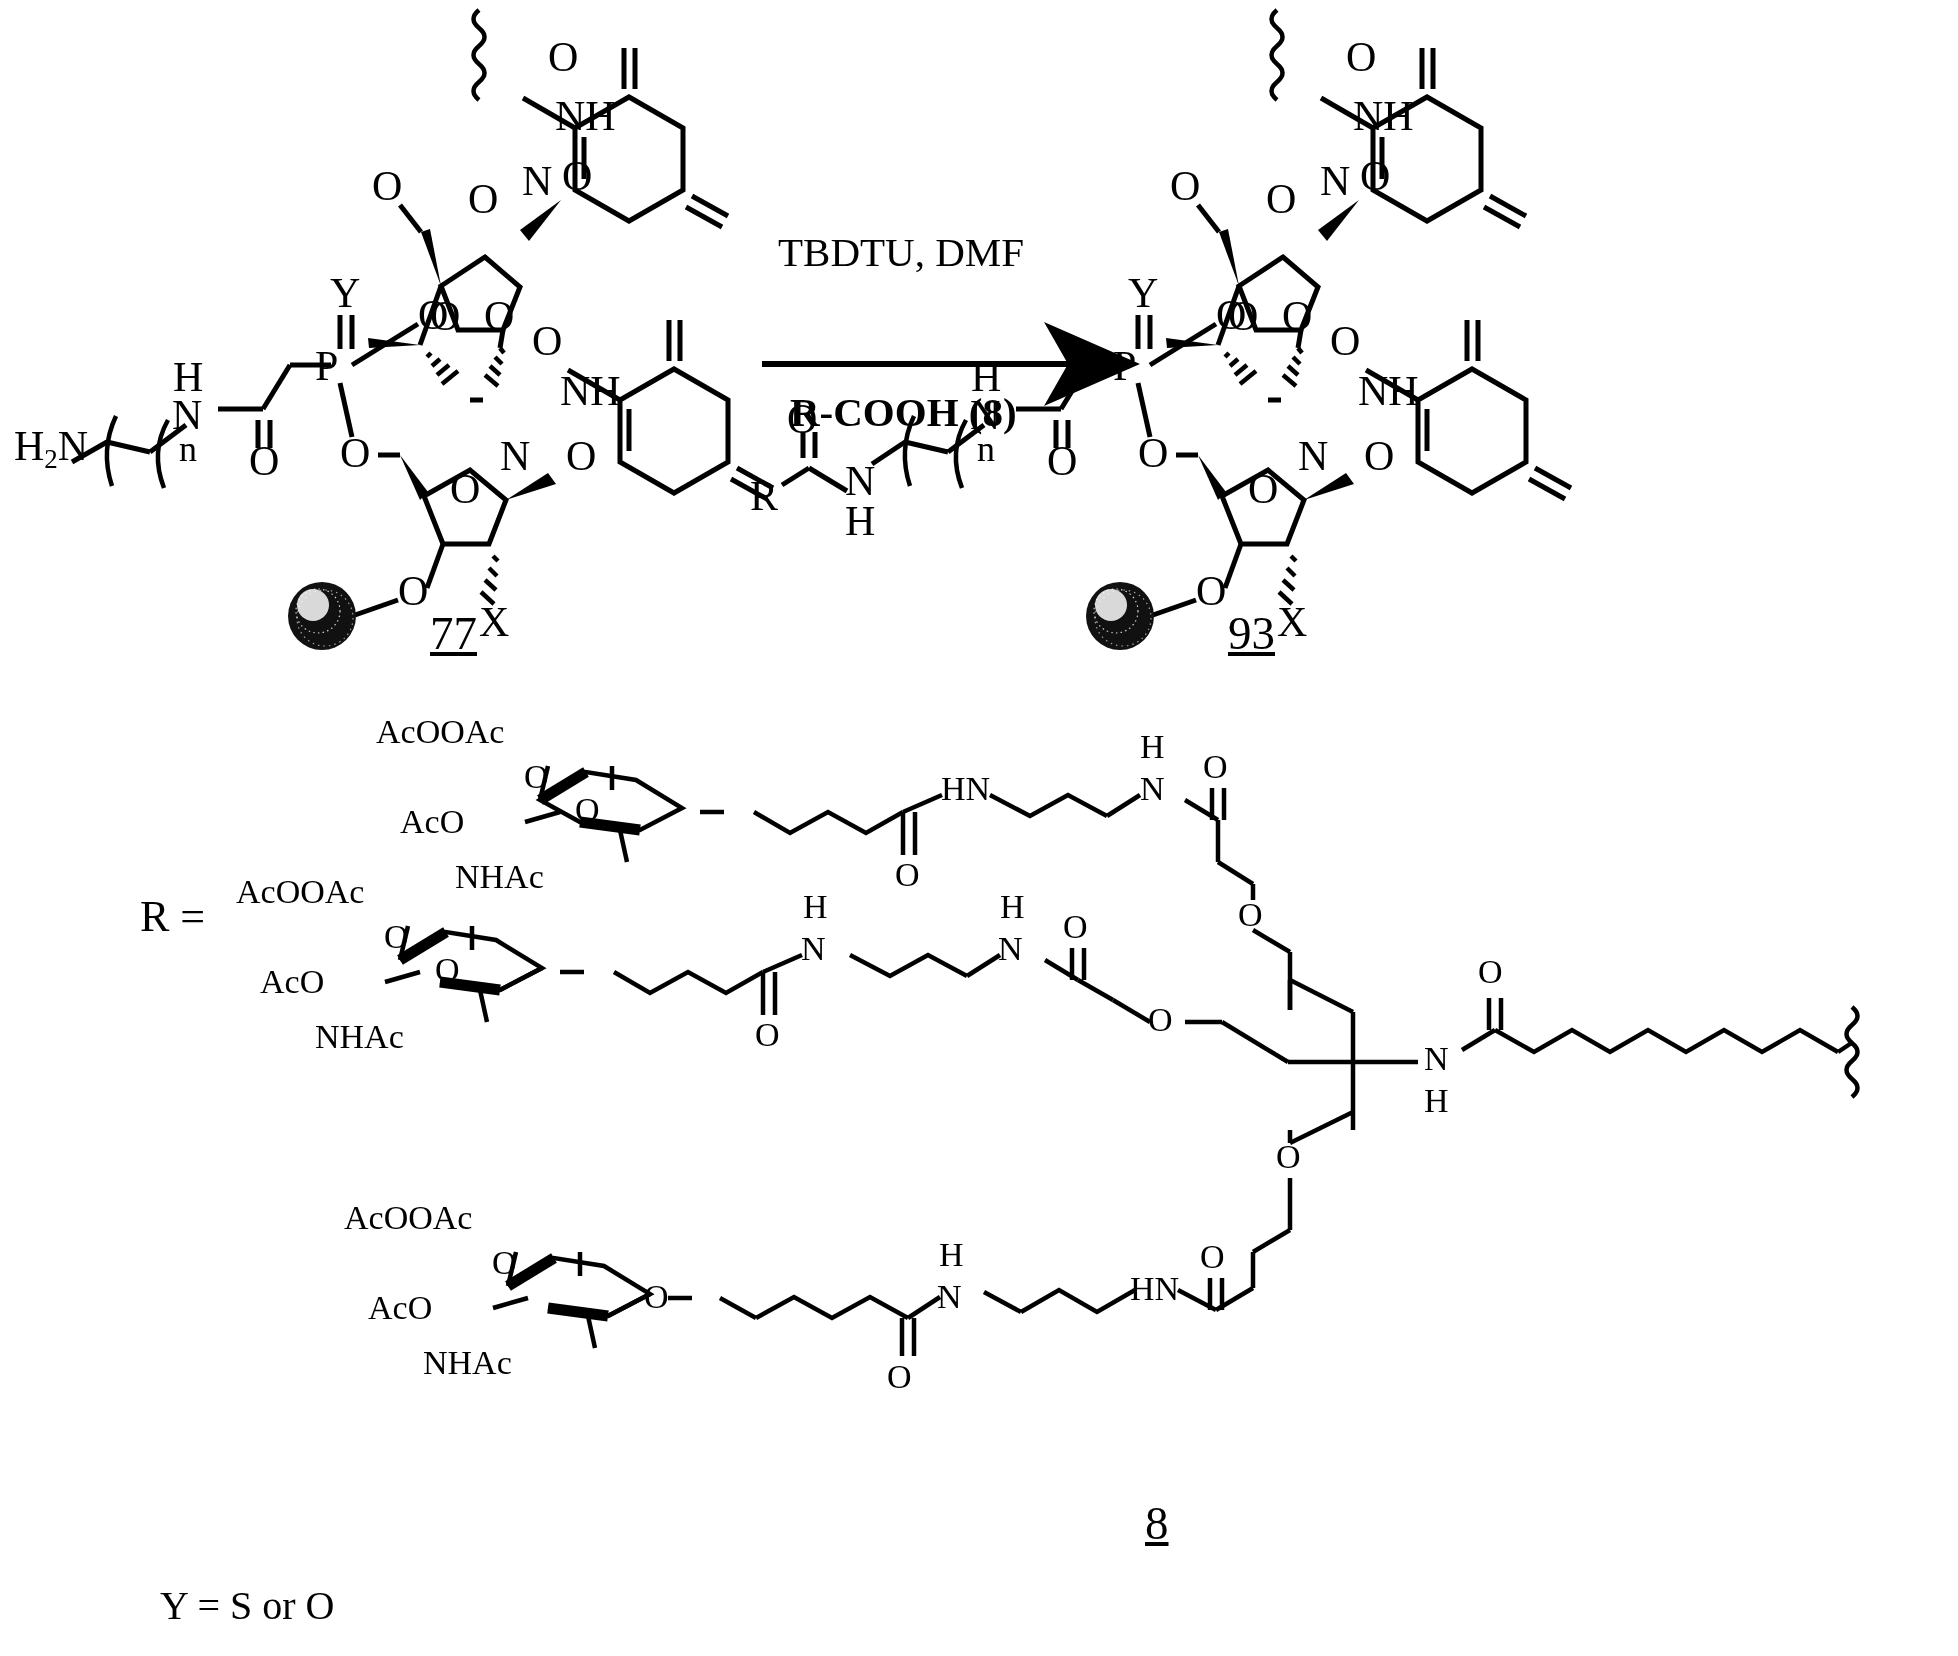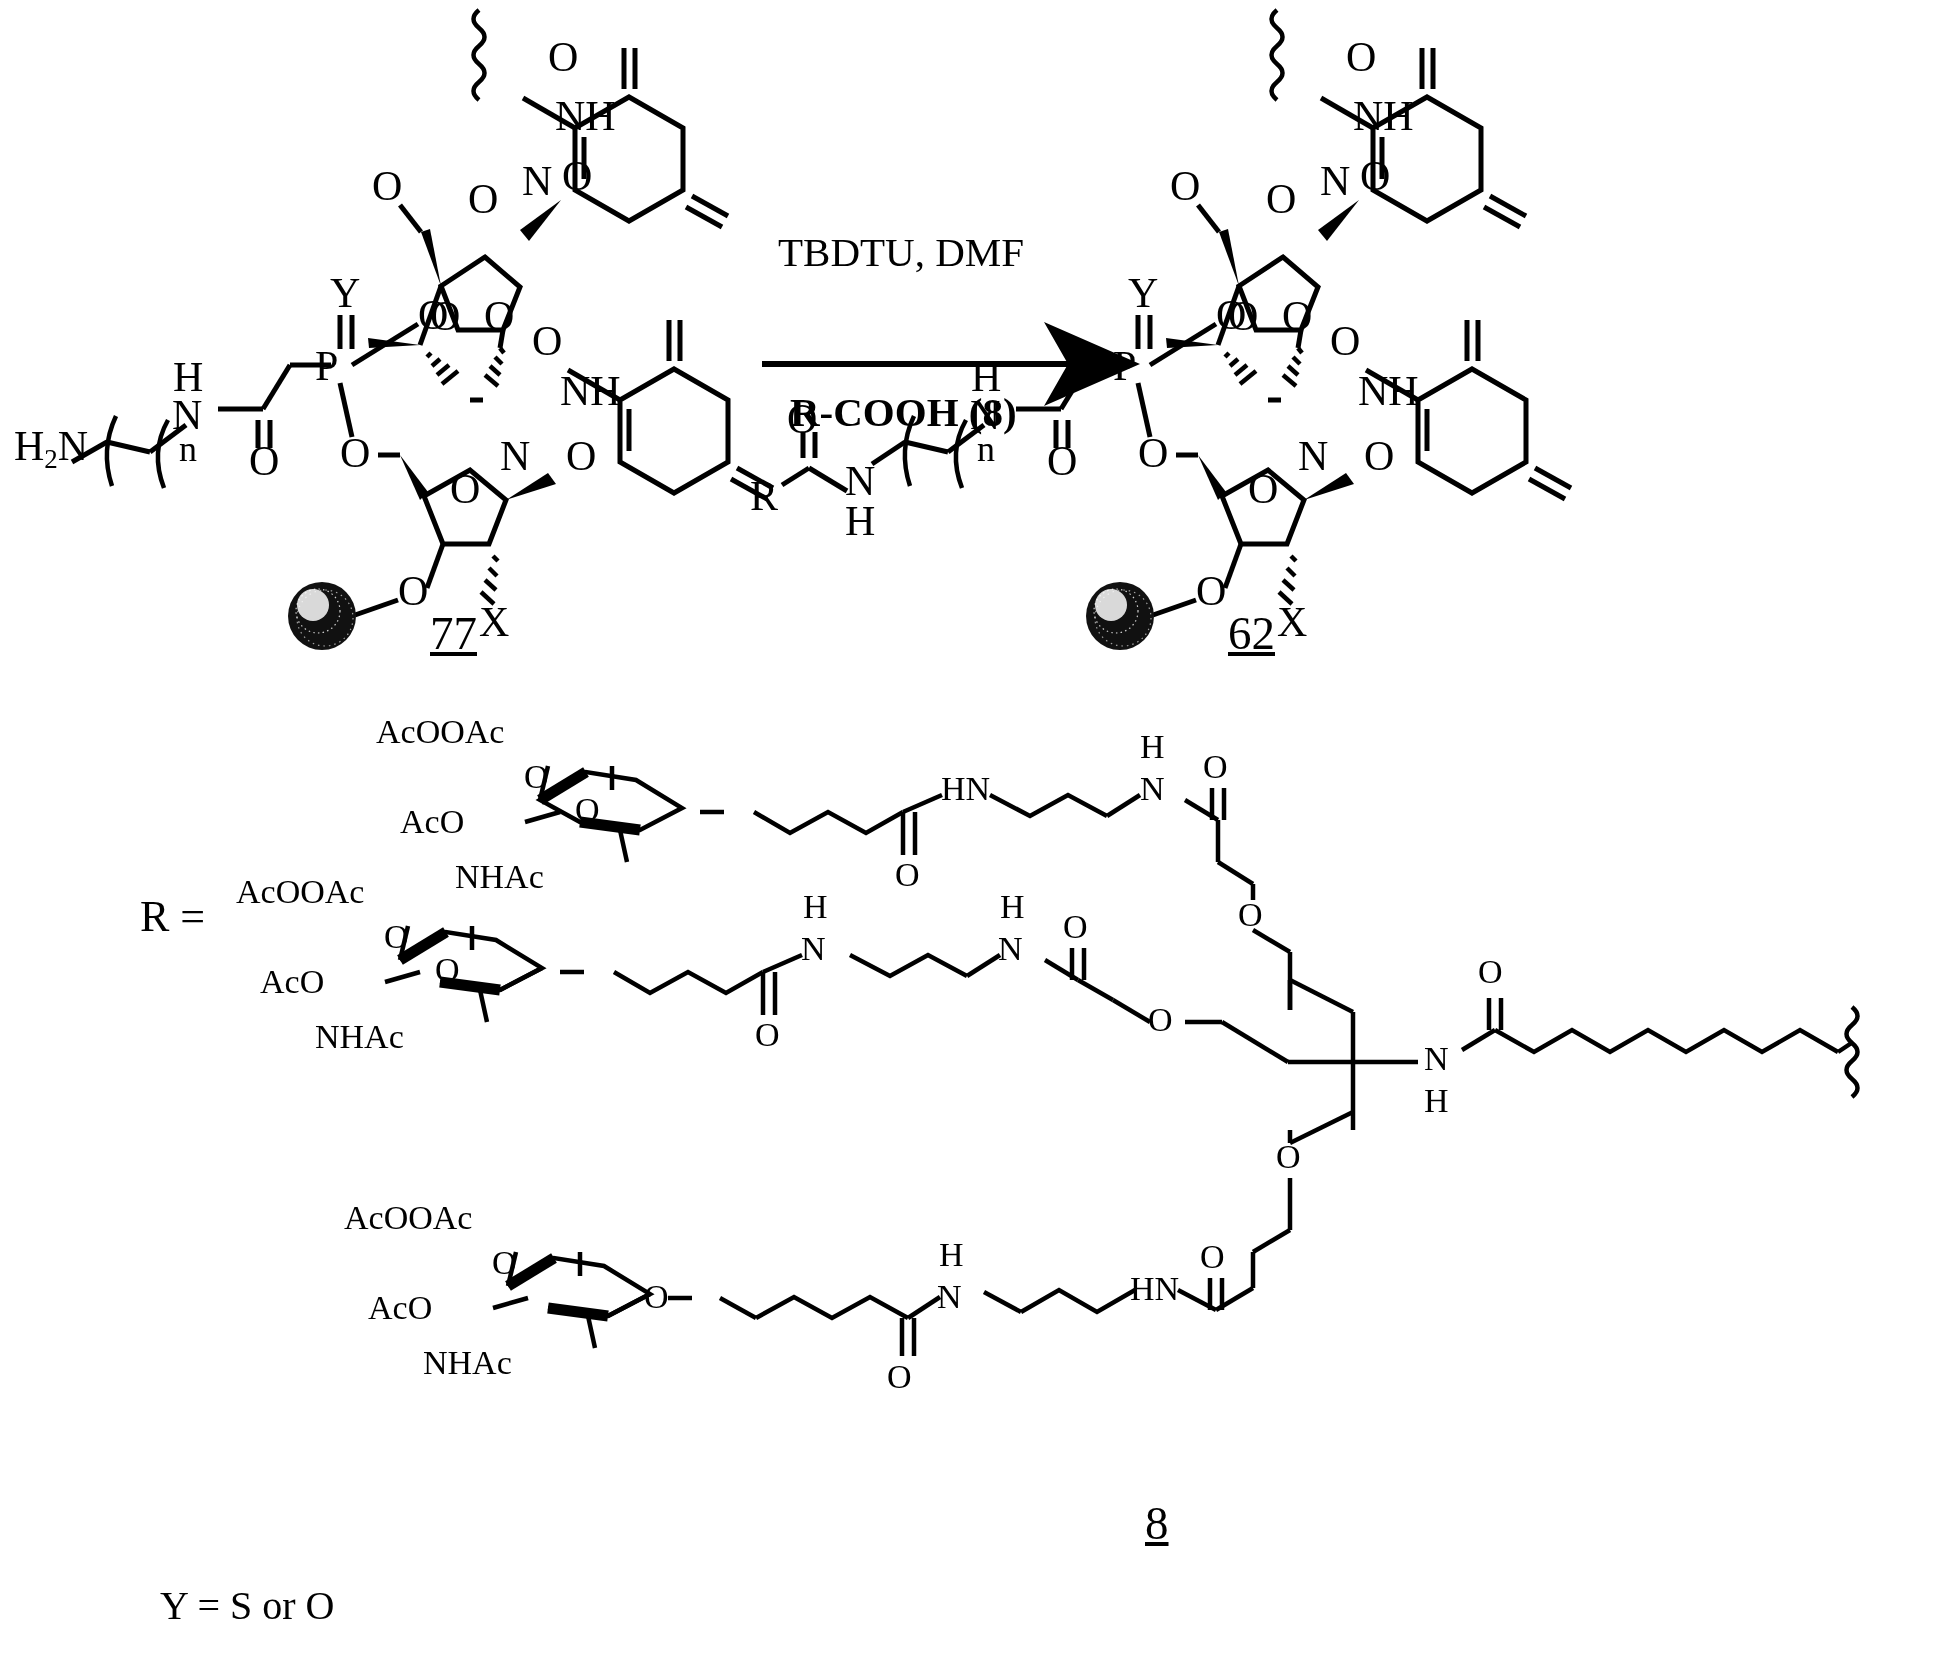--- a/index.html
+++ b/index.html
@@ -371,21 +371,21 @@
 <span class="lbl atom" style="left:1196px;top:570px;">O</span>
 <span class="lbl atom" style="left:1277px;top:601px;">X</span>
 <span class="lbl atom" style="left:1346px;top:36px;">O</span>
 <span class="lbl atom" style="left:1353px;top:95px;">NH</span>
 <span class="lbl atom" style="left:1360px;top:155px;">O</span>
 <span class="lbl atom" style="left:1320px;top:160px;">N</span>
 <span class="lbl atom" style="left:1330px;top:320px;">O</span>
 <span class="lbl atom" style="left:1358px;top:370px;">NH</span>
 <span class="lbl atom" style="left:1364px;top:435px;">O</span>
 <span class="lbl atom" style="left:1298px;top:435px;">N</span>
-<span class="lbl cmpd" style="left:1228px;top:610px;">62</span>
+<span class="lbl cmpd" style="left:1228px;top:610px;">93</span>
 
 <span class="lbl reqn" style="left:140px;top:895px;">R =</span>
 
 <span class="lbl atom-sm" style="left:376px;top:715px;">AcOOAc</span>
 <span class="lbl atom-sm" style="left:400px;top:805px;">AcO</span>
 <span class="lbl atom-sm" style="left:455px;top:860px;">NHAc</span>
 <span class="lbl atom-sm" style="left:524px;top:760px;">O</span>
 <span class="lbl atom-sm" style="left:575px;top:793px;">O</span>
 <span class="lbl atom-sm" style="left:895px;top:858px;">O</span>
 <span class="lbl atom-sm" style="left:941px;top:772px;">HN</span>

